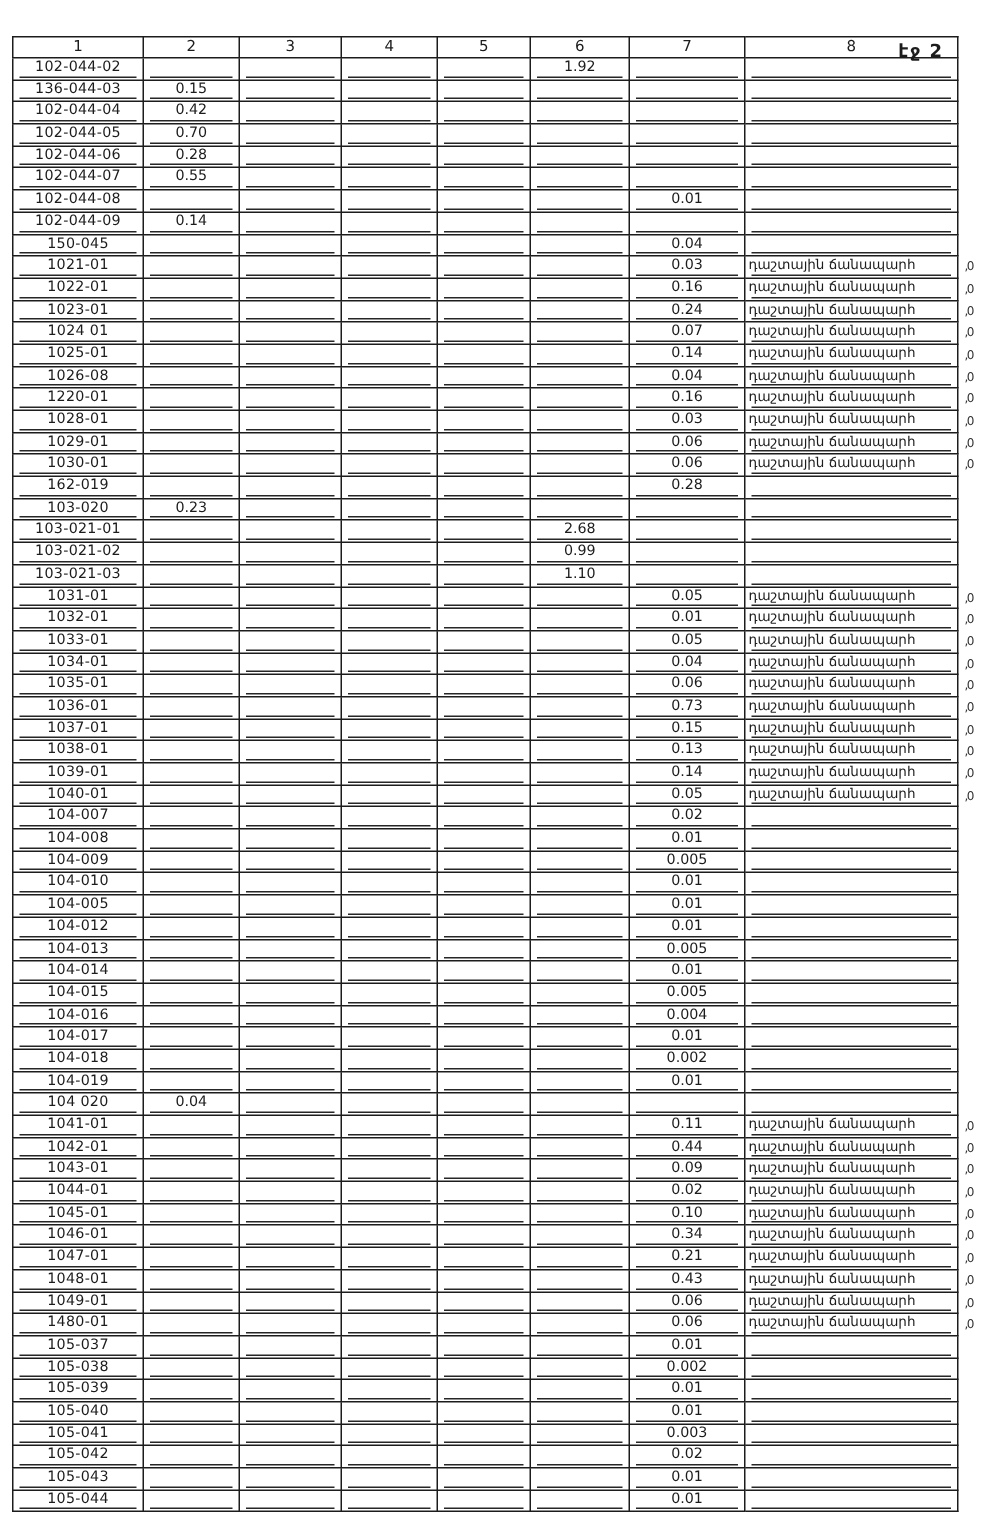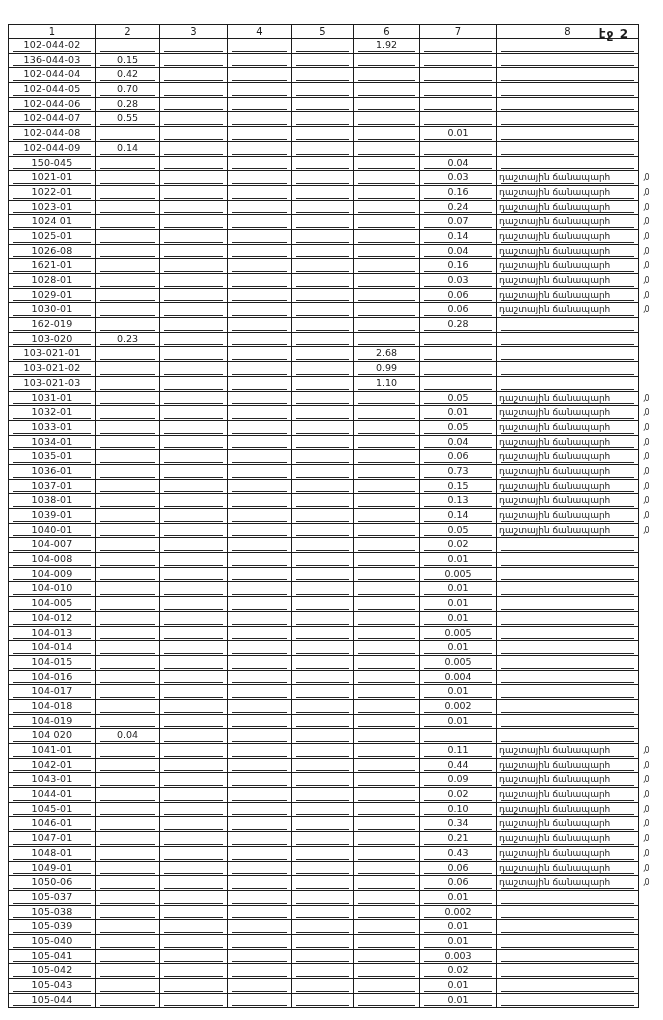--- a/index.html
+++ b/index.html
@@ -612,21 +612,21 @@
           <span class="u"></span>
         </div>
         <div class="cell w8 road">
           <span class="txt">դաշտային ճանապարհ</span>
           <span class="u"></span>
         </div>
         <span class="mark">,0</span>
       </div>
       <div class="row">
         <div class="cell w1 first code">
-          <span class="txt">1621-01</span>
+          <span class="txt">1220-01</span>
           <span class="u"></span>
         </div>
         <div class="cell w2 val">
           <span class="txt"></span>
           <span class="u"></span>
         </div>
         <div class="cell w3 val">
           <span class="txt"></span>
           <span class="u"></span>
         </div>
@@ -2063,21 +2063,21 @@
           <span class="u"></span>
         </div>
         <div class="cell w8 road">
           <span class="txt">դաշտային ճանապարհ</span>
           <span class="u"></span>
         </div>
         <span class="mark">,0</span>
       </div>
       <div class="row">
         <div class="cell w1 first code">
-          <span class="txt">1050-06</span>
+          <span class="txt">1480-01</span>
           <span class="u"></span>
         </div>
         <div class="cell w2 val">
           <span class="txt"></span>
           <span class="u"></span>
         </div>
         <div class="cell w3 val">
           <span class="txt"></span>
           <span class="u"></span>
         </div>

